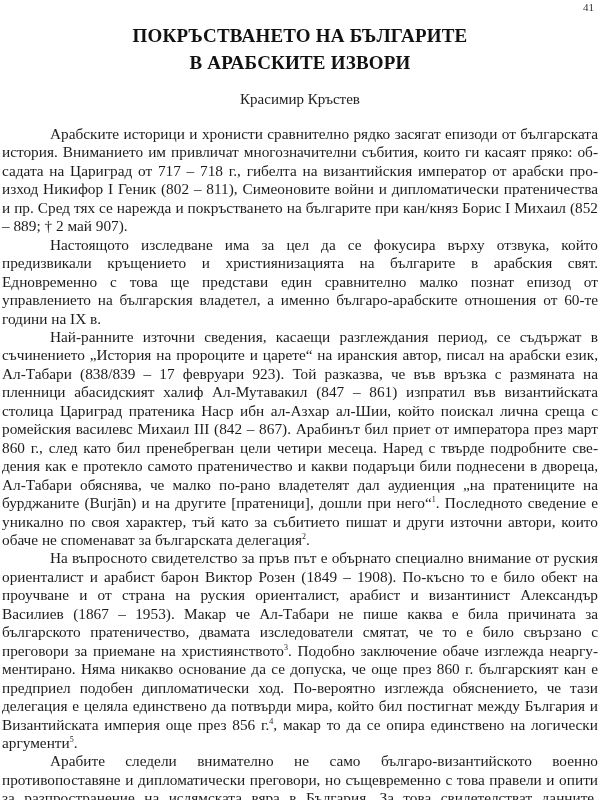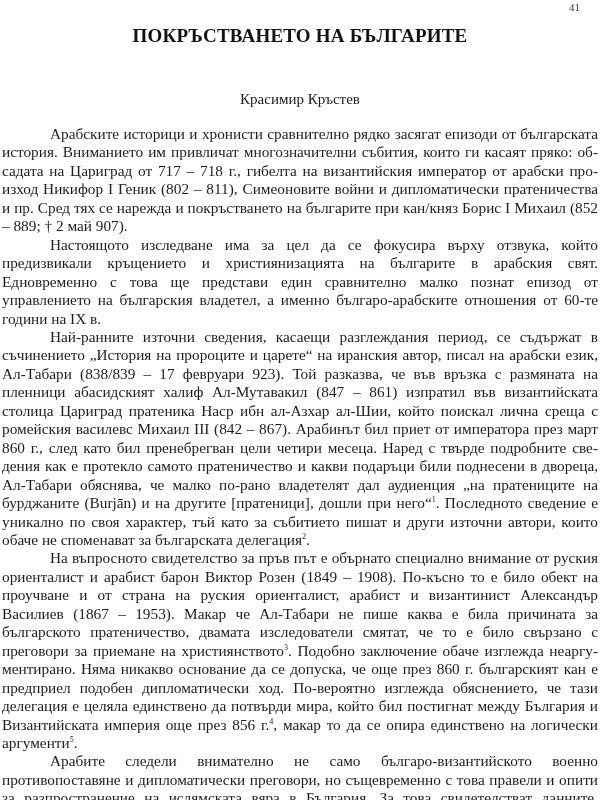--- a/index.html
+++ b/index.html
@@ -11,21 +11,21 @@
     width: 600px;
     height: 800px;
     overflow: hidden;
     position: relative;
     font-family: "Liberation Serif", "DejaVu Serif", serif;
     color: #1a1a1a;
   }
   .page-number {
     position: absolute;
     top: 1px;
-    right: 20px;
+    right: 6px;
     font-size: 11px;
     color: #333;
   }
   .title {
     position: absolute;
     top: 22px;
     left: 0;
     width: 600px;
     text-align: center;
     font-weight: bold;
@@ -65,20 +65,21 @@
     vertical-align: super;
   }
 </style>
 </head>
 <body>
 
 <div class="page-number">41</div>
 
 <div class="title">
   <div>ПОКРЪСТВАНЕТО НА БЪЛГАРИТЕ</div>
+  <div>В АРАБСКИТЕ ИЗВОРИ</div>
 </div>
 
 <div class="author">Красимир Кръстев</div>
 
 <div class="body-text">
   <p>
     <span>Арабските историци и хронисти сравнително рядко засягат епизоди от българската история. Вниманието им привличат многозначителни събития, които ги касаят пряко: об­садата на Цариград от 717 – 718 г., гибелта на византийския император от арабски про­изход Никифор I Геник (802 – 811), Симеоновите войни и дипломатически пратеничества и пр. Сред тях се нарежда и покръстването на българите при кан/княз Борис I Михаил (852 – 889; † 2 май 907).</span>
   </p>
   <p>
     <span>Настоящото изследване има за цел да се фокусира върху отзвука, който предизвикали кръщението и християнизацията на българите в арабския свят. Едновременно с това ще представи един сравнително малко познат епизод от управлението на българския владетел, а именно българо-арабските отношения от 60-те години на IX в.</span>

